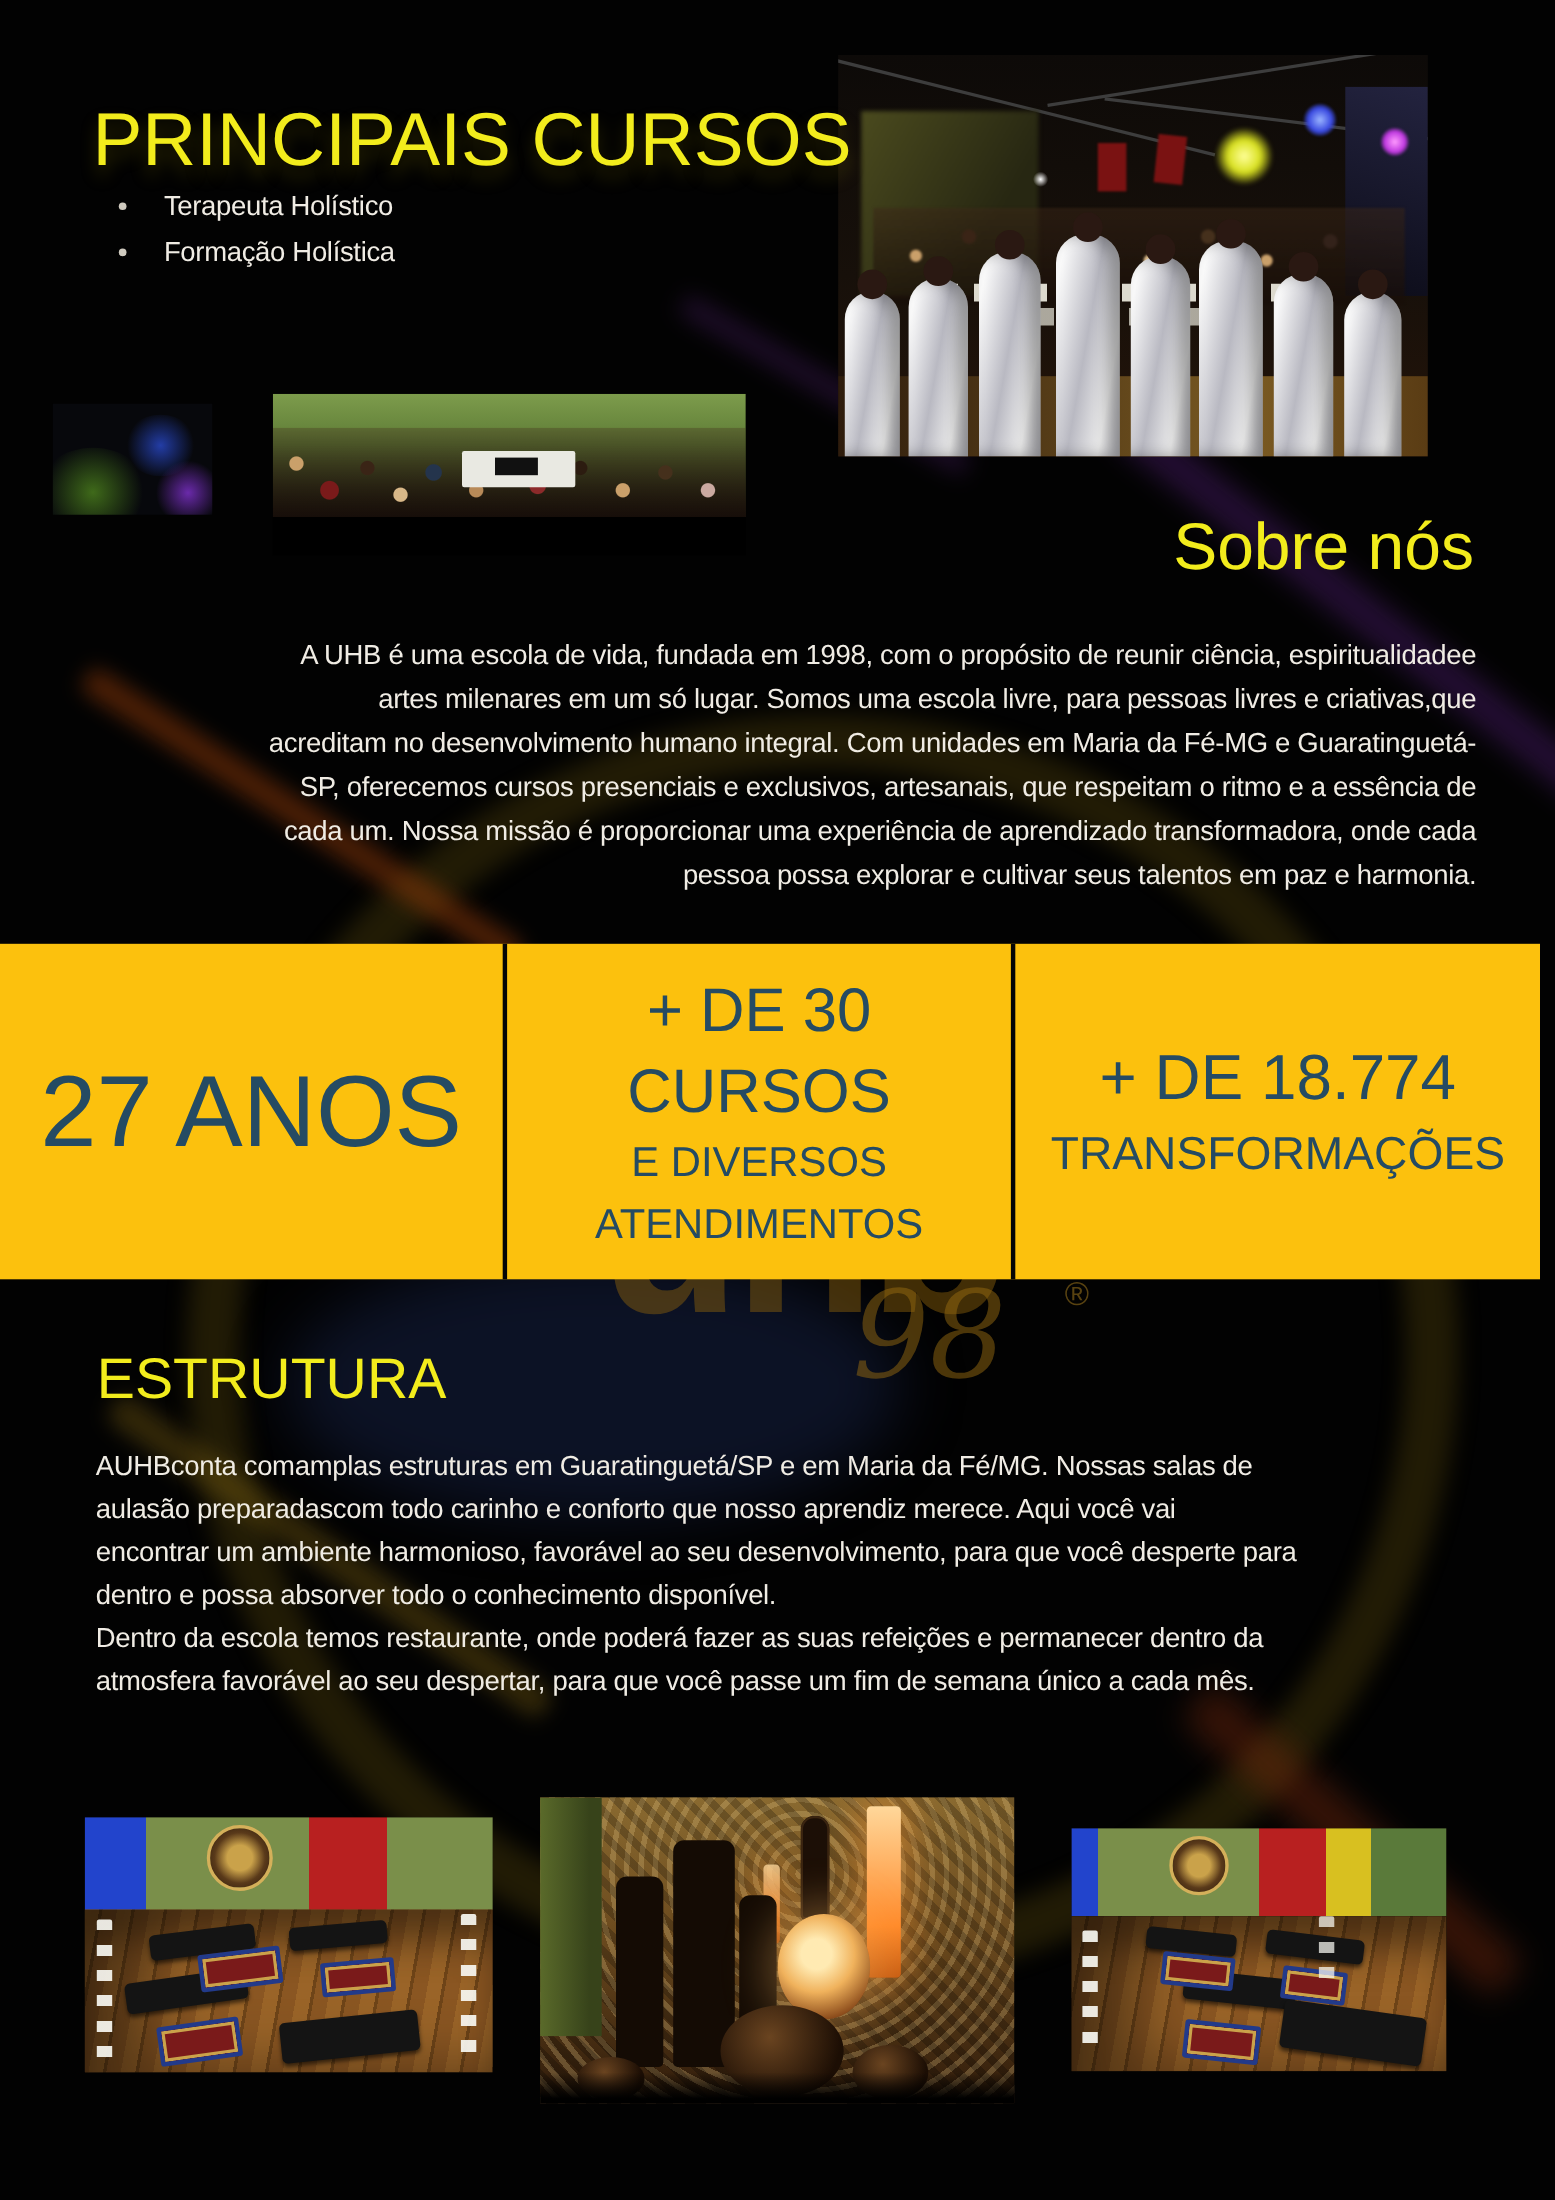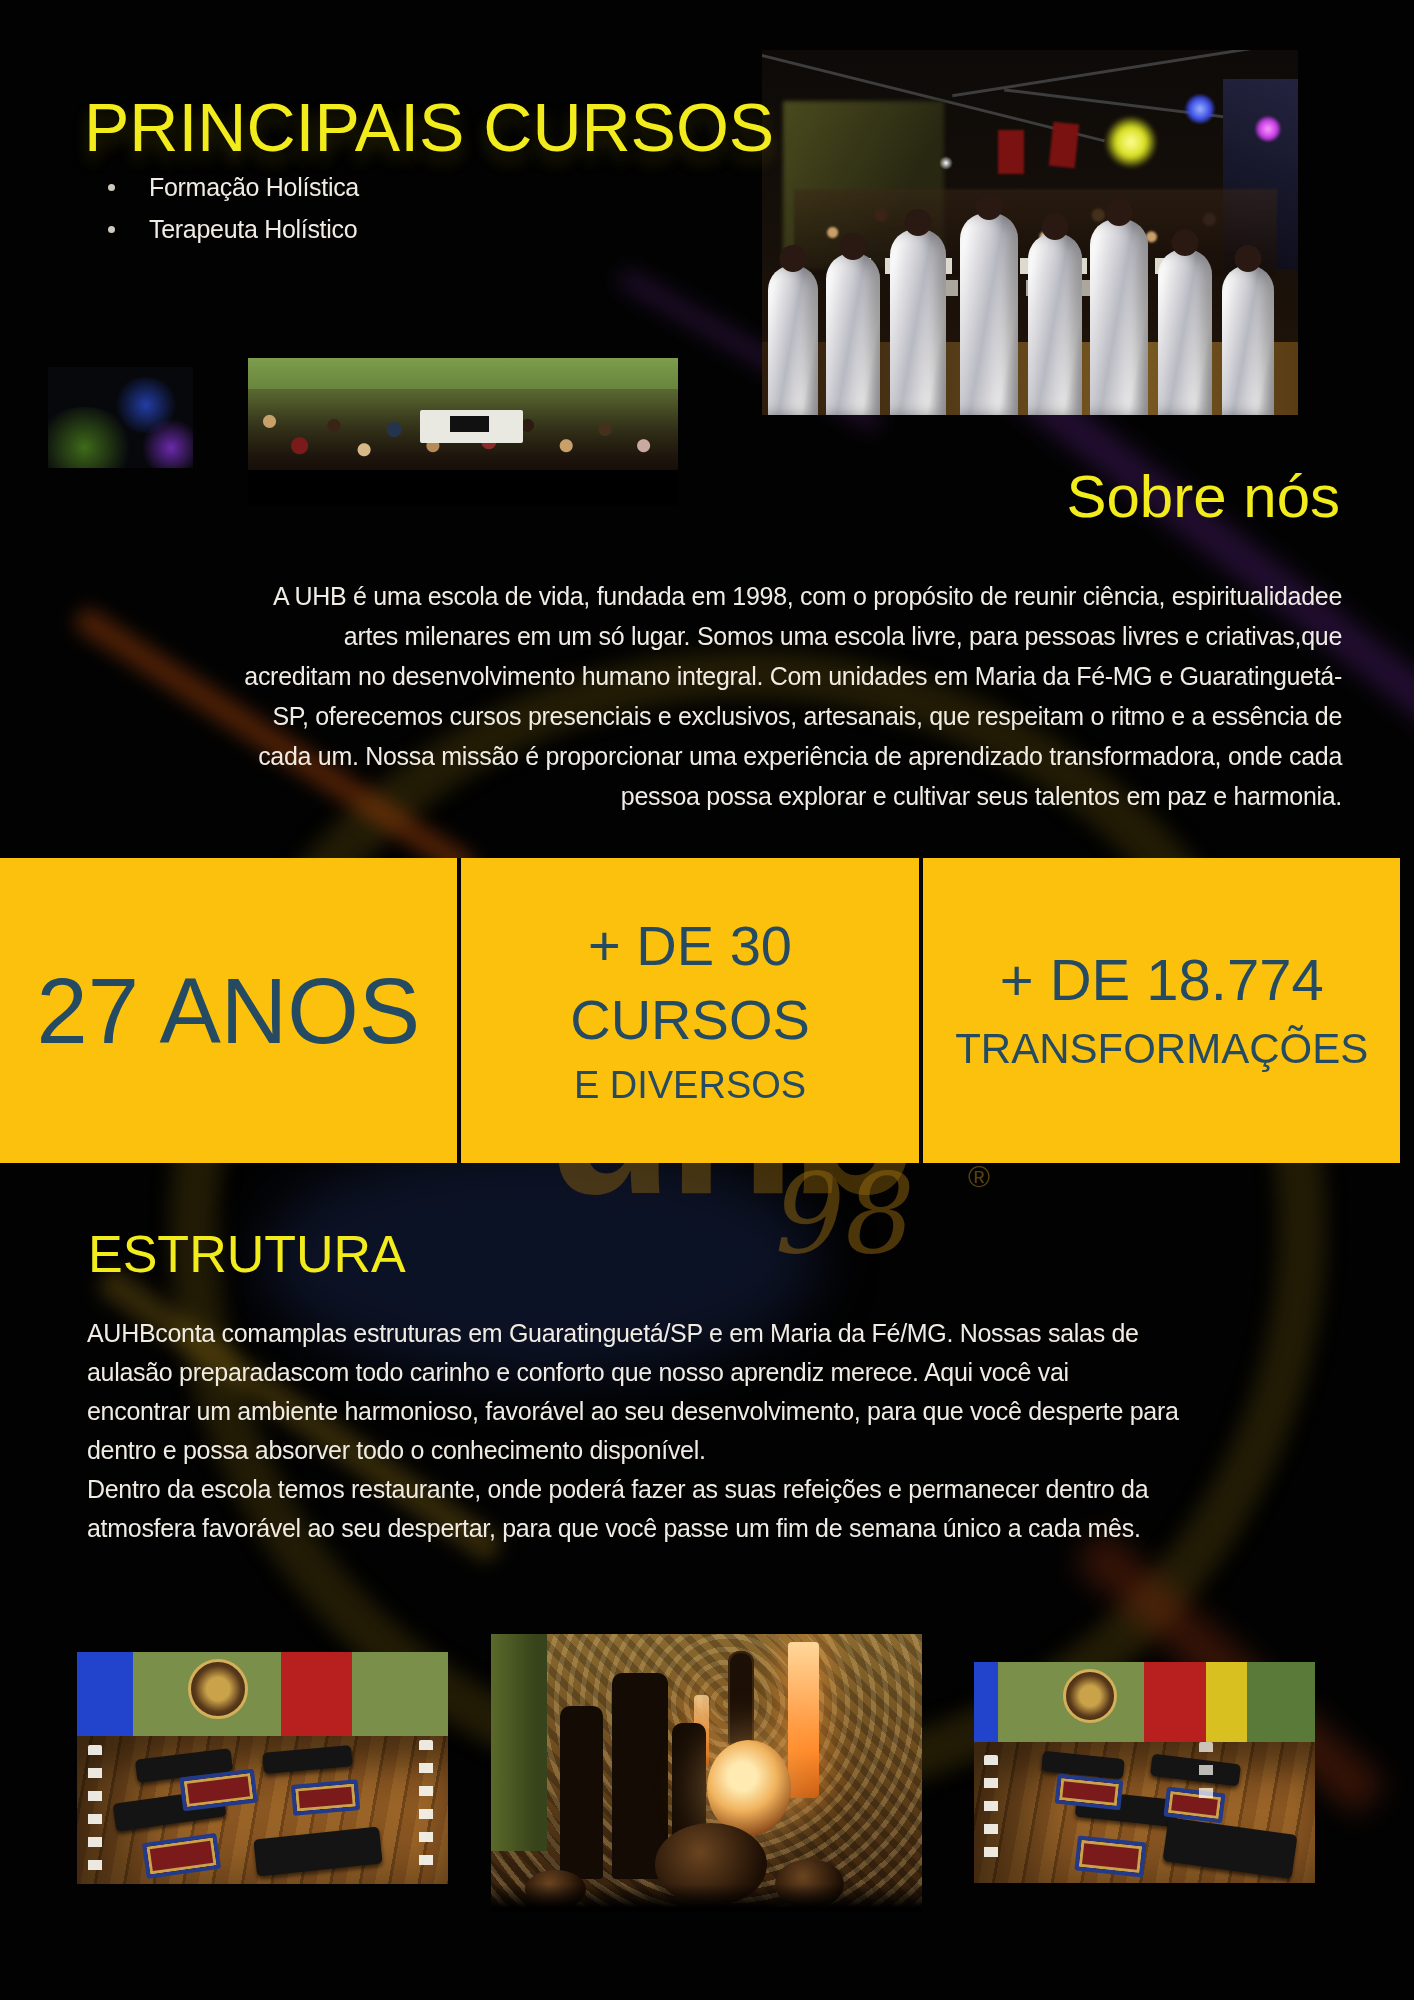--- a/index.html
+++ b/index.html
@@ -161,25 +161,25 @@
   <div class="wm wm-streak st-purple2"></div>
   <div class="wm wm-streak st-maroon"></div>
   <div class="wm wm-brand">uhb</div>
   <div class="wm wm-year">98</div>
   <div class="wm wm-reg">®</div>
 
   <h1 class="abs title">PRINCIPAIS CURSOS</h1>
   <ul class="abs bullets">
     <li>
         <span class="dot"></span>
-        <span>Formação Holística</span>
+        <span>Terapeuta Holístico</span>
       </li>
     <li>
         <span class="dot"></span>
-        <span>Terapeuta Holístico</span>
+        <span>Formação Holística</span>
       </li>
   </ul>
 
   <div class="photo ph-ceremony">
     <div class="truss" style="left:-5%;top:12%;width:70%;transform:rotate(14deg);"></div>
     <div class="truss" style="left:35%;top:4%;width:70%;transform:rotate(-9deg);"></div>
     <div class="truss" style="left:45%;top:16%;width:60%;transform:rotate(7deg);"></div>
     <div class="wall-green"></div>
     <div class="wall-right"></div>
     <div class="redflag" style="left:44%;top:22%;"></div>
@@ -225,20 +225,21 @@
 pessoa possa explorar e cultivar seus talentos em paz e harmonia.</div>
 
   <div class="abs banner">
     <div class="col col1">
       <div class="huge">27 ANOS</div>
     </div>
     <div class="col col2">
       <div class="big2">+ DE 30</div>
       <div class="big2">CURSOS</div>
       <div class="small2">E DIVERSOS</div>
+      <div class="small2">ATENDIMENTOS</div>
     </div>
     <div class="col col3">
       <div class="big3">+ DE 18.774</div>
       <div class="small3">TRANSFORMAÇÕES</div>
     </div>
   </div>
 
   <h2 class="abs estrutura">ESTRUTURA</h2>
   <div class="para estrutura-para">AUHBconta comamplas estruturas em Guaratinguetá/SP e em Maria da Fé/MG. Nossas salas de
 aulasão preparadascom todo carinho e conforto que nosso aprendiz merece. Aqui você vai

